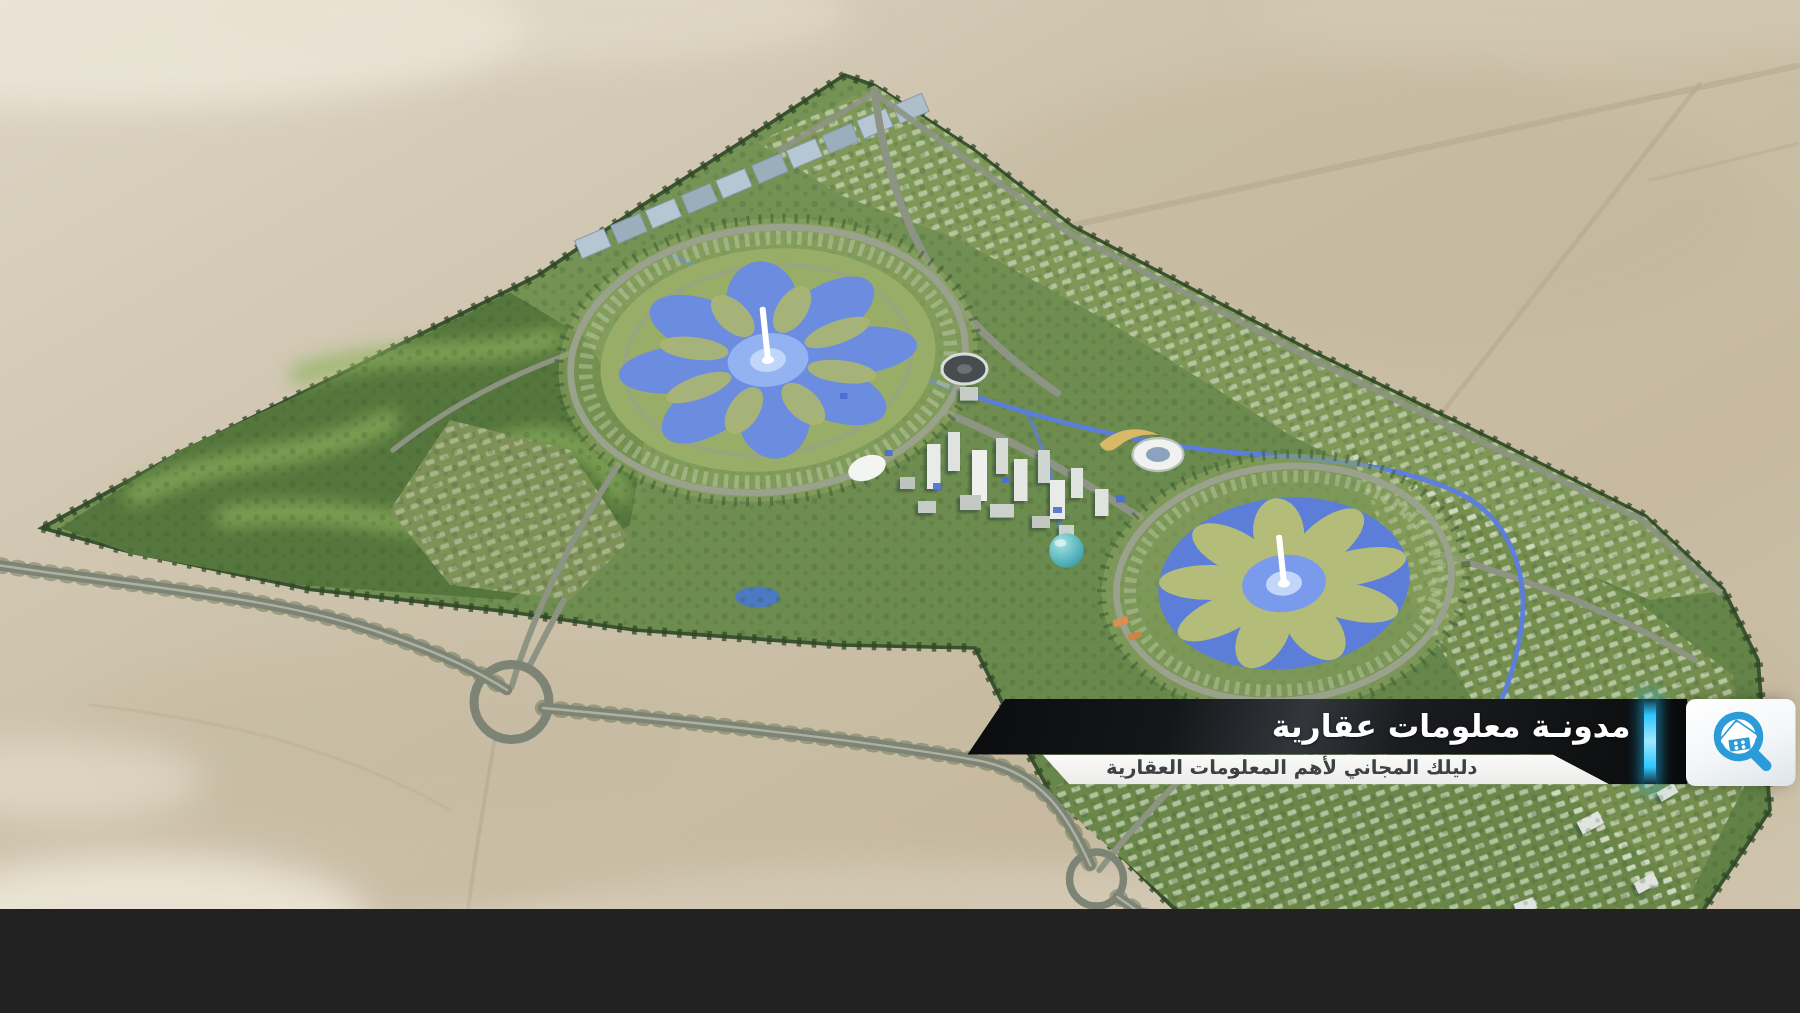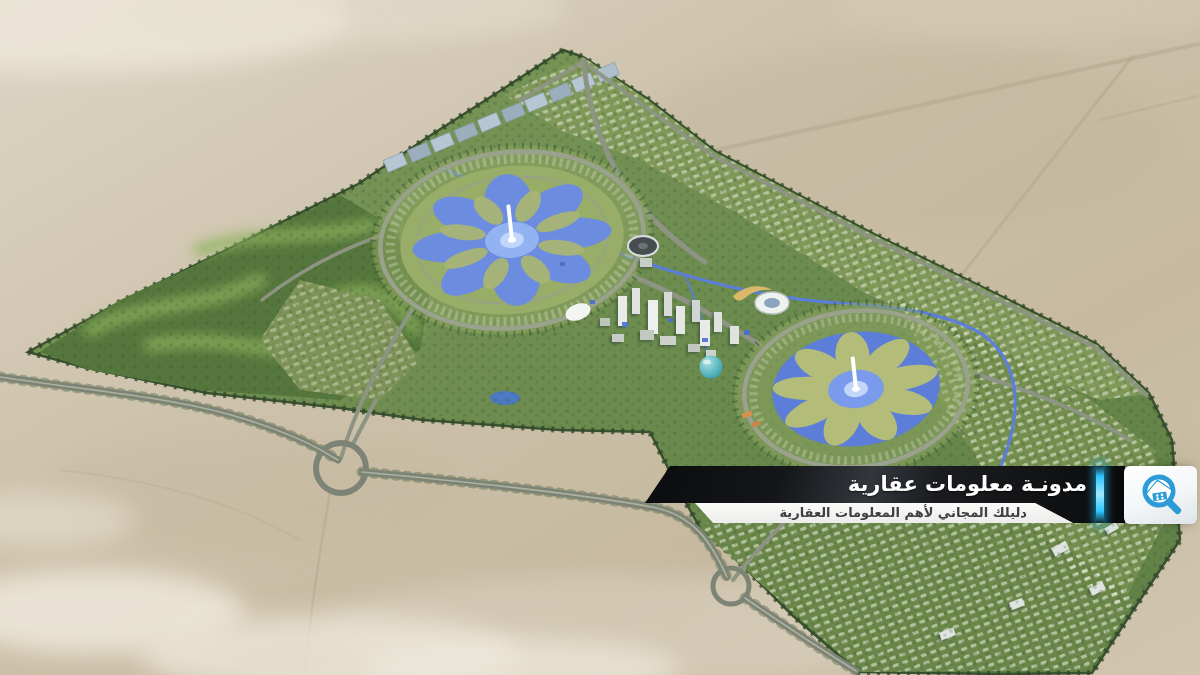--- a/index.html
+++ b/index.html
@@ -1,17 +1,17 @@
 <!DOCTYPE html>
 <html lang="ar"><head>
 <meta charset="utf-8">
 <style>
   html,body{margin:0;padding:0;background:#222;}
   .stage{
-    position:relative;width:1200px;height:675px;overflow:hidden;
+    position:relative;width:1200px;height:606px;overflow:hidden;
     font-family:"DejaVu Sans","Liberation Sans",sans-serif;
   }
   .scene-svg{position:absolute;left:0;top:0;width:1200px;height:675px;display:block;}
 
   
   .bar-dark{
     position:absolute;left:645px;top:466px;width:480px;height:57px;
     clip-path:polygon(25px 0,480px 0,480px 57px,428px 57px,390px 37px,0 37px);
     background:linear-gradient(105deg,#0b0c0e 0%,#141619 28%,#33373c 46%,#1a1c1f 60%,#0a0b0c 100%);
   }
@@ -20,21 +20,21 @@
     direction:rtl;text-align:right;line-height:37px;
     color:#ffffff;font-size:21px;font-weight:bold;letter-spacing:0;
     text-shadow:0 1px 2px rgba(0,0,0,.6);
   }
   .bar-light{
     position:absolute;left:693px;top:503px;width:382px;height:20px;
     clip-path:polygon(2px 0,342px 0,380px 20px,20px 20px);
     background:linear-gradient(180deg,#fafaf8,#ececea);
   }
   .banner-subtitle{
-    position:absolute;left:697px;top:503px;width:382px;height:20px;
+    position:absolute;left:655px;top:503px;width:382px;height:20px;
     box-sizing:border-box;padding-right:52px;
     direction:rtl;text-align:right;line-height:20px;
     color:#3e4144;font-size:13px;font-weight:bold;
   }
   .accent-stripe{
     position:absolute;left:1096px;top:463px;width:8px;height:62px;border-radius:4px;
     background:linear-gradient(180deg,rgba(20,160,230,0) 0%,#2ec6ff 22%,#9fe9ff 50%,#2ec6ff 78%,rgba(20,160,230,0) 100%);
     box-shadow:0 0 10px 2px rgba(30,195,255,.65);
   }
   .logo-card{

